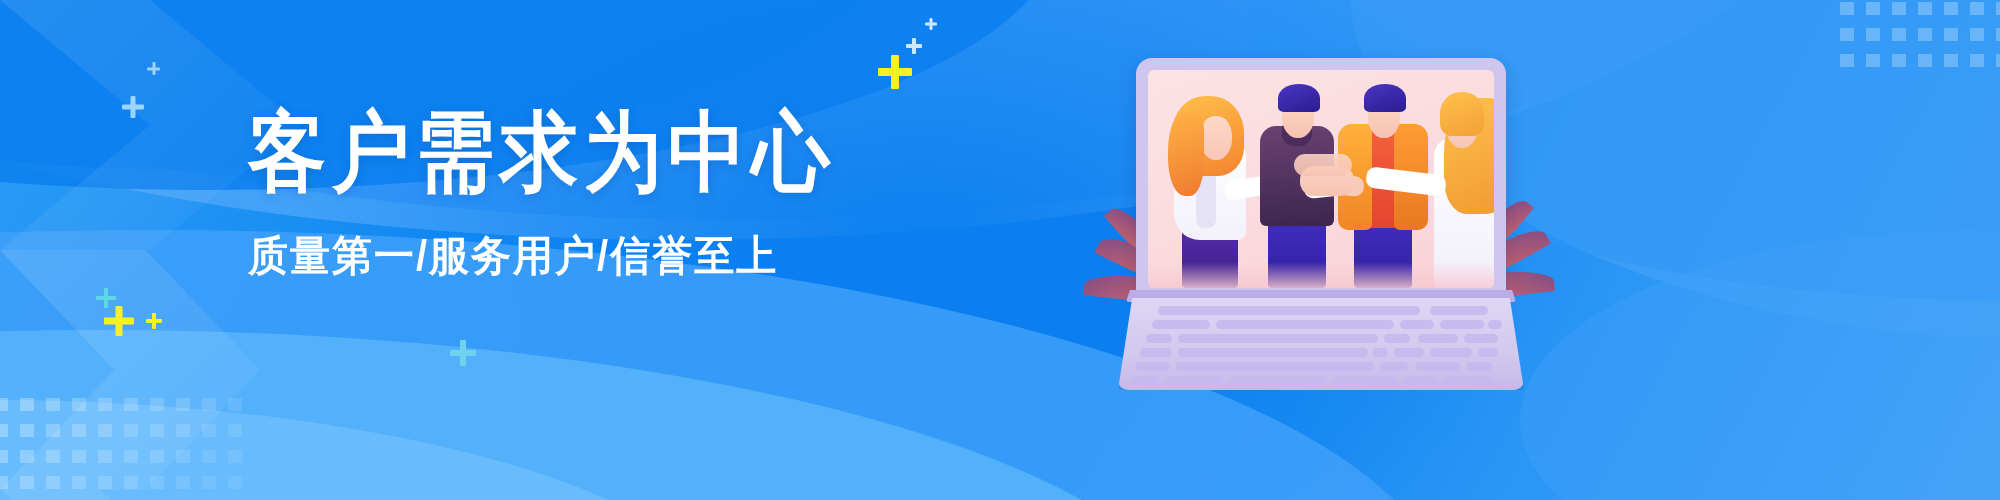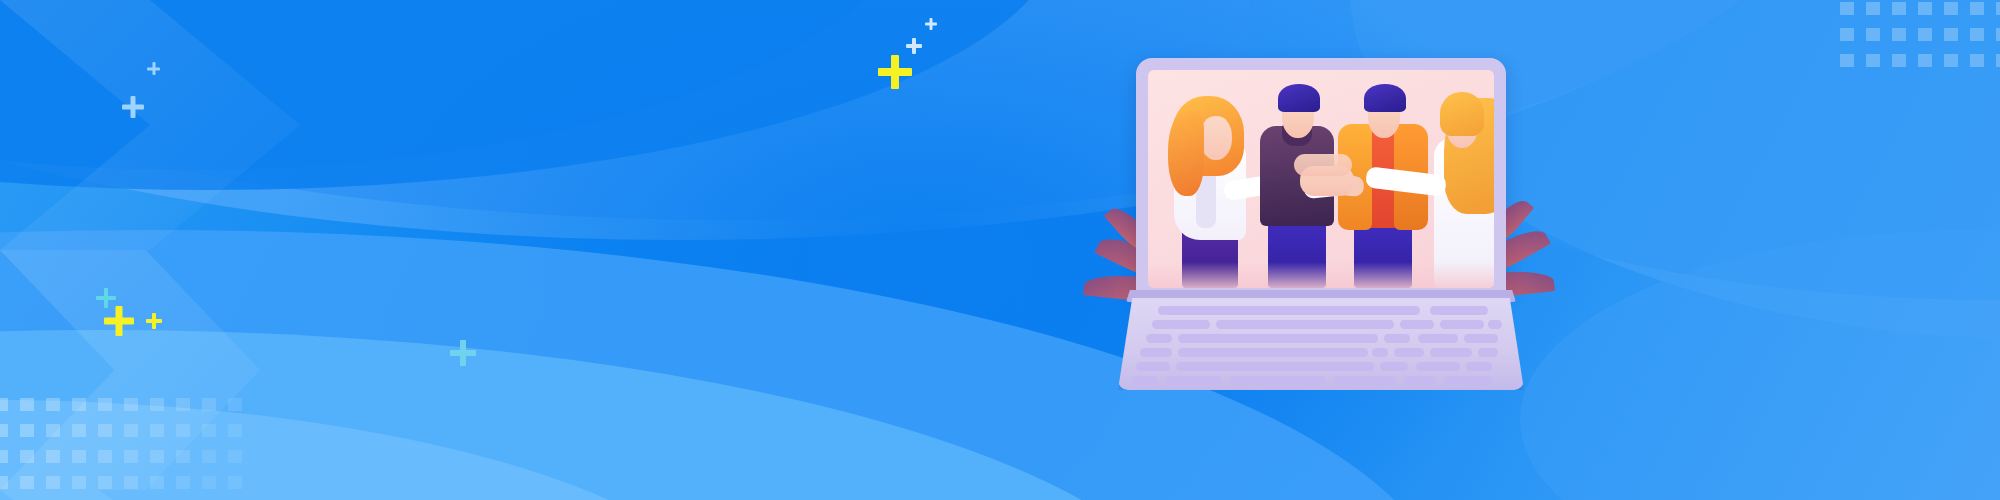--- a/index.html
+++ b/index.html
@@ -182,20 +182,24 @@
   <div class="plus" style="left:122px;top:96px;width:22px;height:22px;--t:5px;color:#9ed3fb;"></div>
   <div class="plus" style="left:147px;top:62px;width:13px;height:13px;--t:3px;color:#9ed3fb;"></div>
   <div class="plus" style="left:104px;top:306px;width:30px;height:30px;--t:7px;color:#f5f125;"></div>
   <div class="plus" style="left:146px;top:313px;width:16px;height:16px;--t:4px;color:#f5f125;"></div>
   <div class="plus" style="left:96px;top:288px;width:20px;height:20px;--t:4px;color:#5fd8e6;"></div>
   <div class="plus" style="left:878px;top:55px;width:34px;height:34px;--t:8px;color:#f5f125;"></div>
   <div class="plus" style="left:906px;top:38px;width:16px;height:16px;--t:4px;color:#cfe8ff;"></div>
   <div class="plus" style="left:925px;top:18px;width:12px;height:12px;--t:3px;color:#cfe8ff;"></div>
   <div class="plus" style="left:450px;top:340px;width:26px;height:26px;--t:6px;color:#6fd3ee;"></div>
 
+  <div class="text-block">
+    <div class="headline">客户需求为中心</div>
+    <div class="subline">质量第一/服务用户/信誉至上</div>
+  </div>
 
   <div class="art">
 
     <div class="leaf" style="left:-22px;top:206px;width:82px;height:26px;transform:rotate(26deg);"></div>
     <div class="leaf" style="left:-34px;top:236px;width:92px;height:24px;transform:rotate(6deg);"></div>
     <div class="leaf" style="left:-16px;top:180px;width:60px;height:22px;transform:rotate(48deg);"></div>
 
     <div class="leaf" style="left:352px;top:200px;width:80px;height:25px;transform:rotate(-30deg) scaleX(-1);"></div>
     <div class="leaf" style="left:344px;top:232px;width:92px;height:24px;transform:rotate(-6deg) scaleX(-1);"></div>
     <div class="leaf" style="left:360px;top:172px;width:58px;height:22px;transform:rotate(-50deg) scaleX(-1);"></div>

